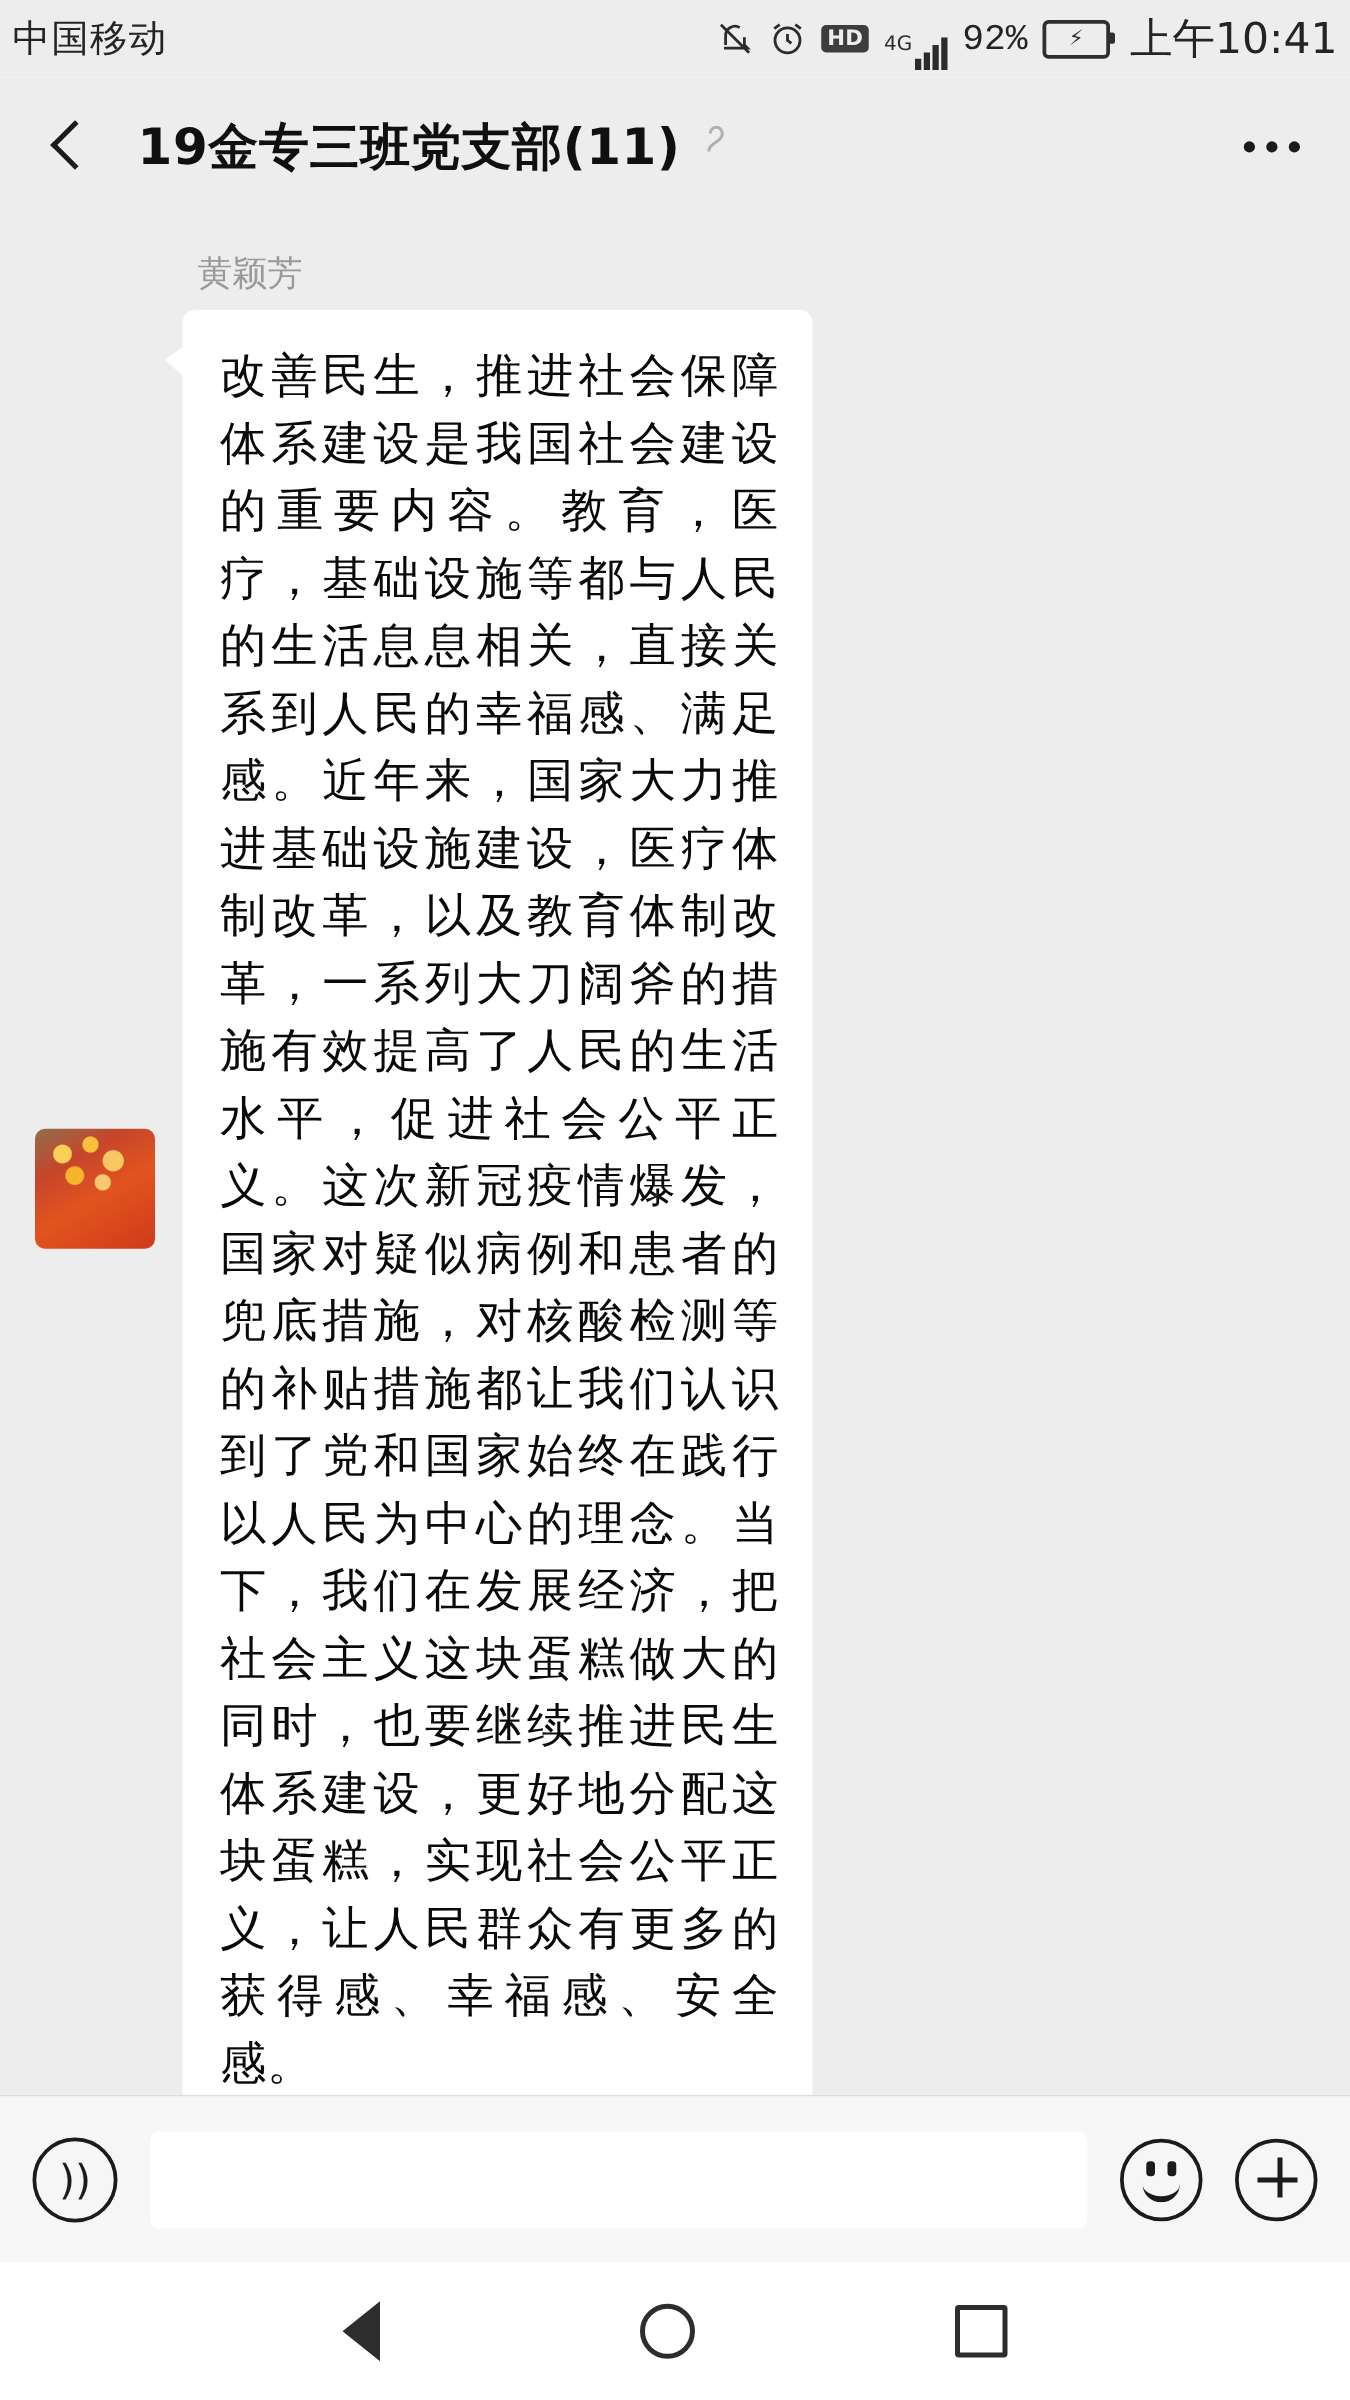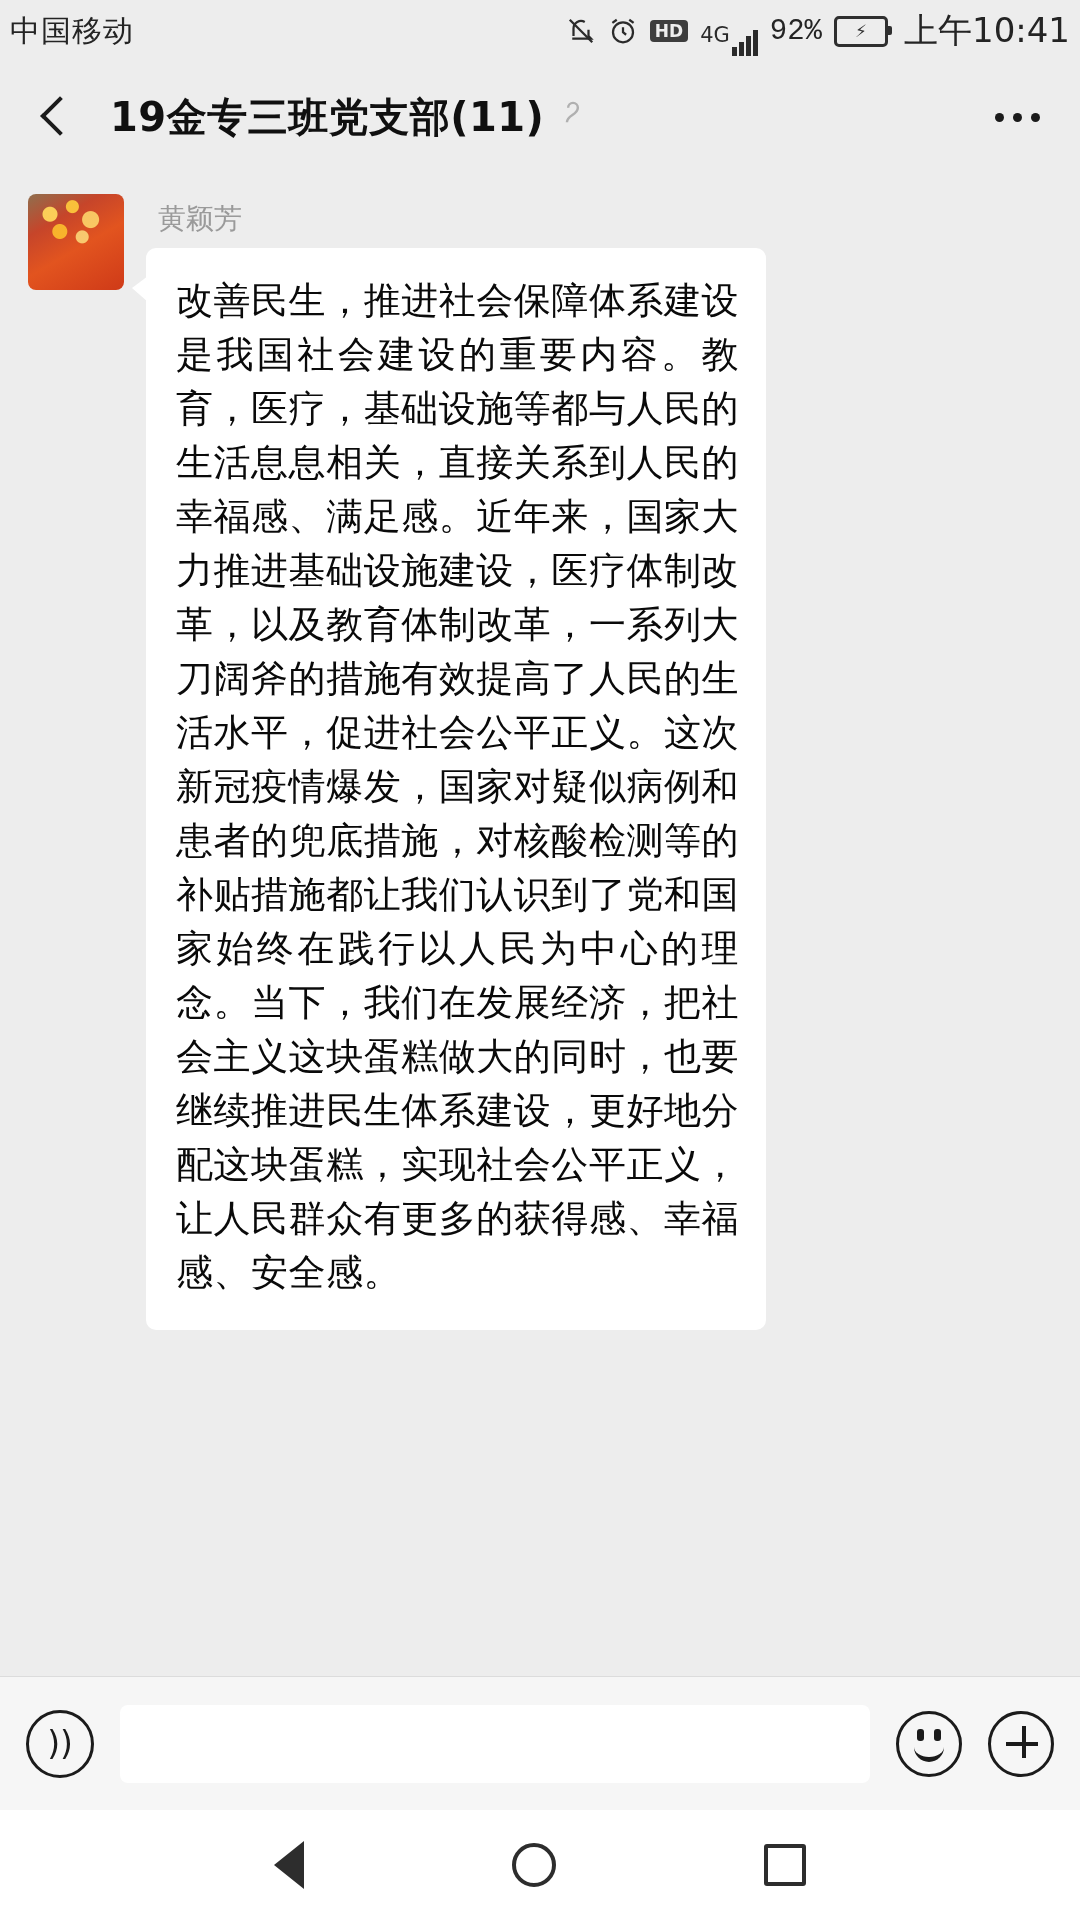--- a/index.html
+++ b/index.html
@@ -49,21 +49,21 @@
     border-radius: 4px;
     padding: 1px 5px;
     line-height: 20px;
   }
   .net-badge {
     display: flex;
     align-items: flex-end;
     gap: 2px;
   }
   .net-label {
-    font-size: 21px;
+    font-size: 16px;
     line-height: 14px;
     color: #2b2b2b;
     margin-bottom: 14px;
     margin-top: 21px;
   }
   .bars {
     display: flex;
     align-items: flex-end;
     gap: 2px;
     height: 28px;
@@ -172,21 +172,21 @@
     position: absolute;
     top: 172px;
     left: 0;
     right: 0;
     bottom: 244px;
     background: #ededed;
     overflow: hidden;
   }
   .msg-row {
     display: flex;
-    align-items: flex-start;
+    align-items: center;
     padding: 22px 30px 0 28px;
     box-sizing: border-box;
   }
   .avatar {
     width: 96px;
     height: 96px;
     border-radius: 8px;
     flex: 0 0 auto;
     background: linear-gradient(150deg, #8f6f4e 0%, #c6452a 28%, #e2541f 55%, #cf3a18 100%);
     position: relative;
@@ -219,21 +219,21 @@
     font-size: 28px;
     color: #9a9a9a;
     margin: 6px 0 10px 12px;
   }
   .bubble {
     position: relative;
     background: #ffffff;
     border-radius: 10px;
     padding: 26px 27px 30px 30px;
     box-sizing: border-box;
-    width: 620px;
+    width: 504px;
     font-size: 37px;
     line-height: 54px;
     color: #0a0a0a;
     letter-spacing: 0.5px;
     text-align: justify;
   }
   .bubble:before {
     content: "";
     position: absolute;
     left: -14px;

